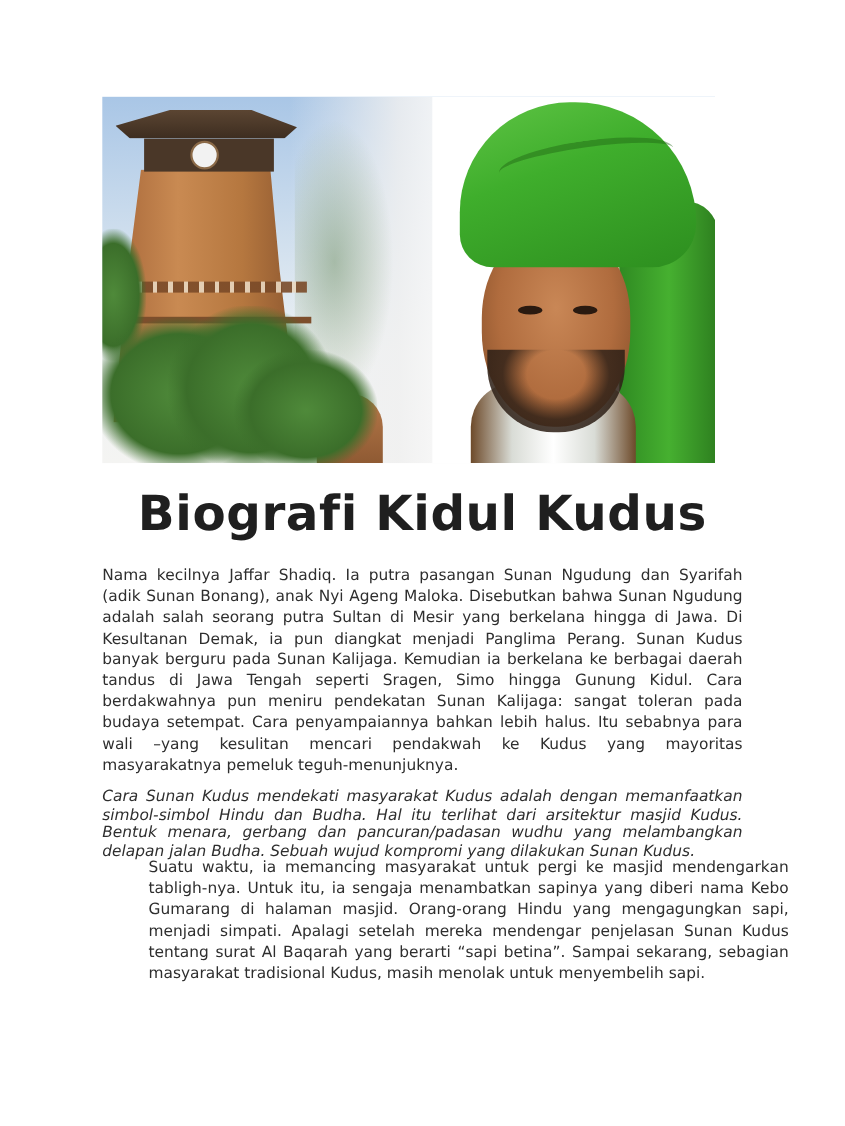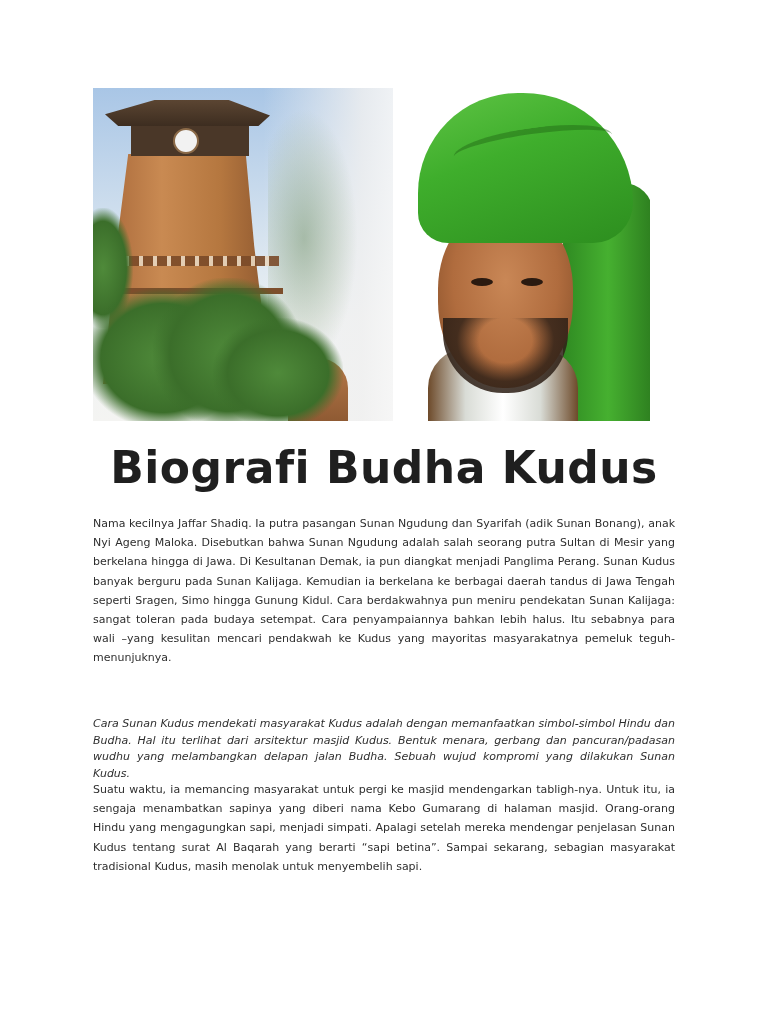--- a/index.html
+++ b/index.html
@@ -127,29 +127,29 @@
       font-weight: bold;
       font-size: 44px;
       letter-spacing: 0.5px;
       color: #1f1f1f;
       margin: 0;
     }
     
     .para {
       position: absolute; left: 93px; width: 582px;
       font-family: "DejaVu Sans", sans-serif;
-      font-size: 11px;
+      font-size: 14px;
       line-height: 19.2px;
       text-align: justify;
       color: #2e2e2e;
       margin: 0;
     }
     .p-1 { top: 514px; }
     .p-2 { top: 716px; line-height: 16.5px; font-style: italic; }
-    .p-3 { top: 780px; }
+    .p-3 { top: 780px; margin-left: 42px; }
   </style>
 </head>
 <body>
 
 <div class="page">
 
   <div class="hero">
     <div class="sky-fade"></div>
     <div class="right-bg"></div>
     <div class="fern"></div>
@@ -167,19 +167,19 @@
     <div class="turban-back"></div>
     <div class="neck"></div>
     <div class="face"></div>
     <div class="beard"></div>
     <div class="eye l"></div>
     <div class="eye r"></div>
     <div class="turban"></div>
     <div class="turban-fold"></div>
   </div>
 
-  <h1 class="title">Biografi Budha Kudus</h1>
+  <h1 class="title">Biografi Kidul Kudus</h1>
 
   <p class="para p-1">Nama kecilnya Jaffar Shadiq. Ia putra pasangan Sunan Ngudung dan Syarifah (adik Sunan Bonang), anak Nyi Ageng Maloka. Disebutkan bahwa Sunan Ngudung adalah salah seorang putra Sultan di Mesir yang berkelana hingga di Jawa. Di Kesultanan Demak, ia pun diangkat menjadi Panglima Perang. Sunan Kudus banyak berguru pada Sunan Kalijaga. Kemudian ia berkelana ke berbagai daerah tandus di Jawa Tengah seperti Sragen, Simo hingga Gunung Kidul. Cara berdakwahnya pun meniru pendekatan Sunan Kalijaga: sangat toleran pada budaya setempat. Cara penyampaiannya bahkan lebih halus. Itu sebabnya para wali –yang kesulitan mencari pendakwah ke Kudus yang mayoritas masyarakatnya pemeluk teguh-menunjuknya.</p>
   <p class="para p-2">Cara Sunan Kudus mendekati masyarakat Kudus adalah dengan memanfaatkan simbol-simbol Hindu dan Budha. Hal itu terlihat dari arsitektur masjid Kudus. Bentuk menara, gerbang dan pancuran/padasan wudhu yang melambangkan delapan jalan Budha. Sebuah wujud kompromi yang dilakukan Sunan Kudus.</p>
   <p class="para p-3">Suatu waktu, ia memancing masyarakat untuk pergi ke masjid mendengarkan tabligh-nya. Untuk itu, ia sengaja menambatkan sapinya yang diberi nama Kebo Gumarang di halaman masjid. Orang-orang Hindu yang mengagungkan sapi, menjadi simpati. Apalagi setelah mereka mendengar penjelasan Sunan Kudus tentang surat Al Baqarah yang berarti “sapi betina”. Sampai sekarang, sebagian masyarakat tradisional Kudus, masih menolak untuk menyembelih sapi.</p>
 
 </div>
 
 </body></html>

